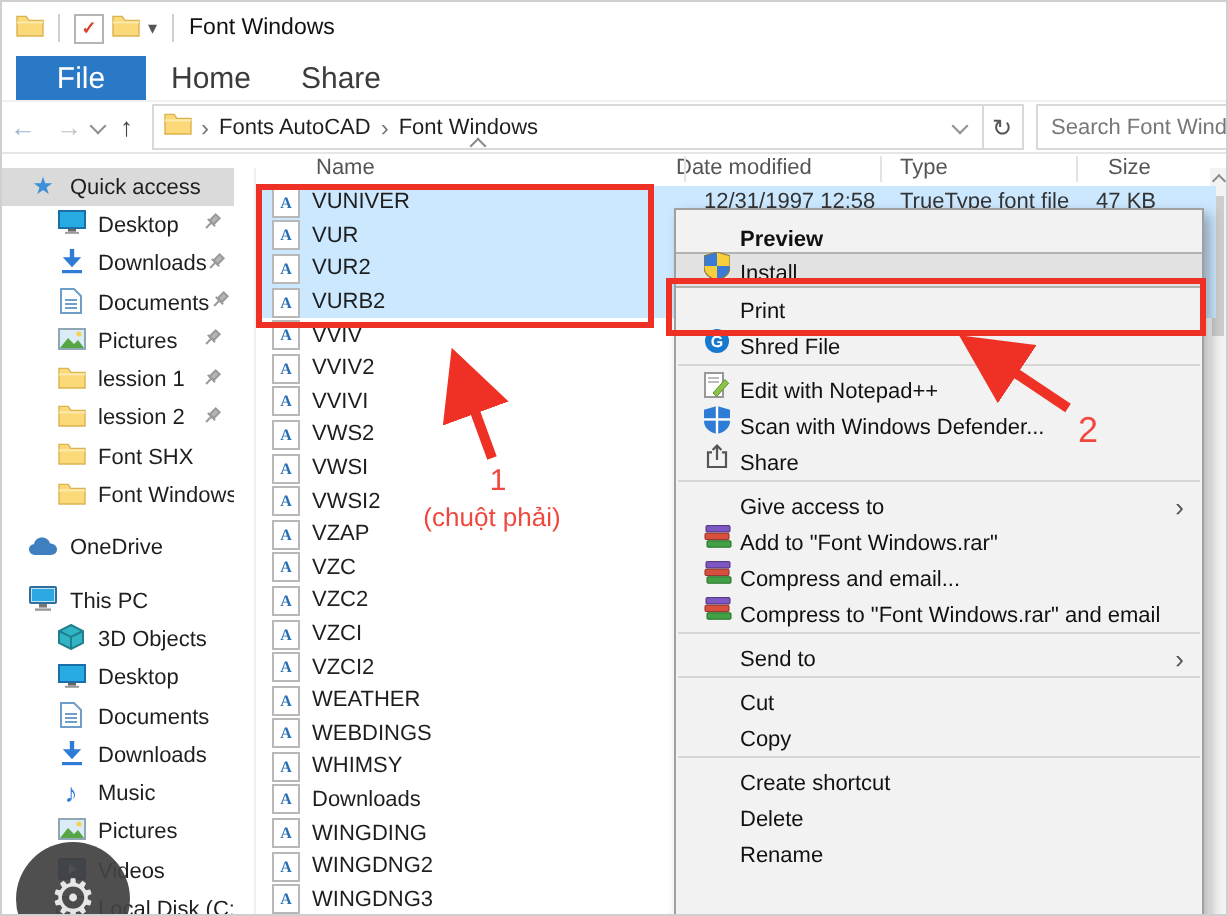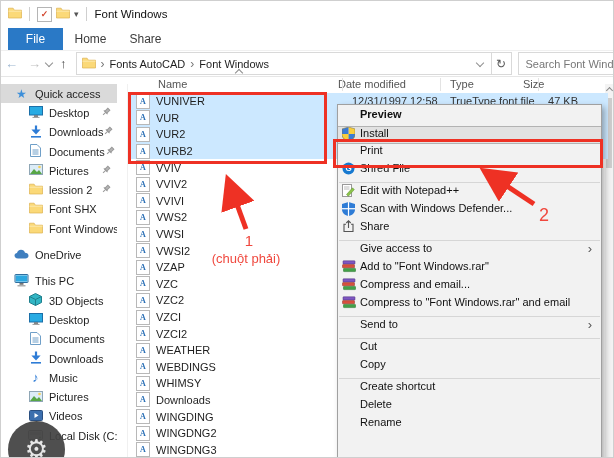--- a/index.html
+++ b/index.html
@@ -10,21 +10,21 @@
   
   .titlebar{position:absolute;top:0;left:0;right:0;height:28px;display:flex;align-items:center;background:#fff}
   .qat{display:flex;align-items:center;gap:4px;padding-left:8px}
   .vsep{width:1px;height:14px;background:#cfcfcf;margin:0 3px}
   .caret{color:#555;font-size:9px}
   .checkdoc{width:13px;height:13px;background:#fff;border:1px solid #b5b5b5;display:flex;align-items:center;justify-content:center;color:#d2462f;font-size:9px;font-weight:bold}
   .title-text{margin-left:5px;font-size:11.5px;color:#111}
 
   
   .tabs{position:absolute;top:28px;left:0;right:0;height:22px;display:flex;padding-left:8px;background:#fff;border-bottom:1px solid #f0f0f0}
-  .tab{width:55px;display:flex;align-items:center;justify-content:center;font-size:12px;color:#3c3c3c}
+  .tab{width:65px;display:flex;align-items:center;justify-content:center;font-size:15px;color:#3c3c3c}
   .tab.active{background:#2a79c6;color:#fff}
 
   
   .navbar{position:absolute;top:51px;left:0;right:0;height:25px;display:flex;align-items:center;background:#fff;border-bottom:1px solid #e6e6e6}
   .navbtn{font-size:13px;margin:0 5px;line-height:1}
   .nav-back{color:#9ab4cf}.nav-fwd{color:#c0c0c0}.nav-up{color:#444}
   .chev-down{display:inline-block;width:5px;height:5px;border-right:1px solid #909090;border-bottom:1px solid #909090;transform:rotate(45deg);margin:0 3px 2px 0}
   .addressbox{height:21px;border:1px solid #d9d9d9;display:flex;align-items:center;width:404px;margin-left:4px;padding:0 5px;background:#fff}
   .crumb{display:flex;align-items:center;gap:5px}
   .crumb-sep{color:#777;font-size:12px}
@@ -61,21 +61,21 @@
   .frow.sel{background:#cce8ff}
   .ficon{width:12px;height:13px;background:#fff;border:1px solid #b8b8b8;display:flex;align-items:center;justify-content:center;margin-right:6px;flex:none;font-size:8px;font-weight:bold;color:#2a6fb5;font-family:"Liberation Serif",serif}
   .fname{color:#1e1e1e}
   .fdate{position:absolute;left:222px;color:#333}
   .ftype{position:absolute;left:320px;color:#333}
   .fsize{position:absolute;right:30px;color:#333}
 
   
   .ctxmenu{position:absolute;left:337px;top:104px;width:263px;bottom:-20px;background:#f2f2f2;
            border:1px solid #a0a0a0;box-shadow:3px 3px 6px rgba(0,0,0,.3);z-index:10;padding-top:3px}
-  .mi{height:18px;display:flex;align-items:flex-start;padding-left:3px;position:relative;color:#111}
+  .mi{height:18px;display:flex;align-items:flex-end;padding-left:13px;position:relative;color:#111}
   .mi .micon{width:15px;display:flex;justify-content:center;margin-right:4px;flex:none}
   .mi.bold .mlabel{font-weight:bold}
   .mi.hl{background:#e2e2e2;border-top:1px solid #b3b3b3;border-bottom:1px solid #b3b3b3;height:16px}
   .mi .sub{position:absolute;right:9px;color:#555;font-size:13px;line-height:1}
   .msep{height:1px;background:#d6d6d6;margin:1.5px 1px}
 
   
   .redbox{position:absolute;border:3px solid #ee3124;z-index:20;pointer-events:none}
   .box1{left:128px;top:92px;width:193px;height:66px}
   .box2{left:333px;top:139px;width:264px;height:23px}
@@ -143,21 +143,21 @@
   <div class="searchbox">
     <input type="text" placeholder="Search Font Windo" style="">
   </div>
 </div>
 
 <div class="headers">
   <span class="sortchev"></span>
   <span class="hcell" style="left:28px">Name</span>
   <span class="hcell" style="left:208px">Date modified</span>
   <span class="hcell" style="left:320px">Type</span>
-  <span class="hcell" style="left:393px">Size</span>
+  <span class="hcell" style="left:424px">Size</span>
   <span class="hdiv" style="left:212px"></span>
   <span class="hdiv" style="left:310px"></span>
   <span class="hdiv" style="left:408px"></span>
 </div>
 
 <div class="sidebar" id="sidebar">
     <div class="side-row lvl0 selected">
       <span class="sicon">
         <span><span style="color:#3d8fd9;font-size:12px;line-height:1">★</span></span>
       </span>
@@ -217,20 +217,36 @@
     </div>
     <div class="side-row lvl1">
       <span class="sicon">
         <span><svg width="14" height="11" viewBox="0 0 14 11">
             <rect x="0.5" y="0.5" width="13" height="10" fill="#dcecf7" stroke="#8fa6b5"></rect>
             <path d="M1 10 L5 5 L8 8 L10 6 L13 10 Z" fill="#57a646"></path>
             <circle cx="10.5" cy="3" r="1.3" fill="#f7d154"></circle>
           </svg></span>
       </span>
       <span>Pictures</span>
+      <span class="pinwrap"><svg width="10" height="10" viewBox="0 0 10 10">
+          <g transform="rotate(45 5 5)" stroke="#9a9a9a" fill="#b5b5b5">
+            <rect x="3.6" y="1" width="2.8" height="4.2"></rect>
+            <line x1="2.4" y1="5.4" x2="7.6" y2="5.4"></line>
+            <line x1="5" y1="5.4" x2="5" y2="9.2" fill="none"></line>
+          </g>
+        </svg></span>
+    </div>
+    <div class="side-row lvl1">
+      <span class="sicon">
+        <span><svg width="14" height="12" viewBox="0 0 14 12">
+            <path d="M0.5 2 L0.5 11 L13.5 11 L13.5 3.2 L6.4 3.2 L5.1 1.2 L0.5 1.2 Z" fill="#fbd978" stroke="#dcb24f" stroke-width="0.7"></path>
+            <path d="M0.5 4.2 L13.5 4.2" stroke="#fce9ae" stroke-width="1"></path>
+          </svg></span>
+      </span>
+      <span>lession 1</span>
       <span class="pinwrap"><svg width="10" height="10" viewBox="0 0 10 10">
           <g transform="rotate(45 5 5)" stroke="#9a9a9a" fill="#b5b5b5">
             <rect x="3.6" y="1" width="2.8" height="4.2"></rect>
             <line x1="2.4" y1="5.4" x2="7.6" y2="5.4"></line>
             <line x1="5" y1="5.4" x2="5" y2="9.2" fill="none"></line>
           </g>
         </svg></span>
     </div>
     <div class="side-row lvl1">
       <span class="sicon">

